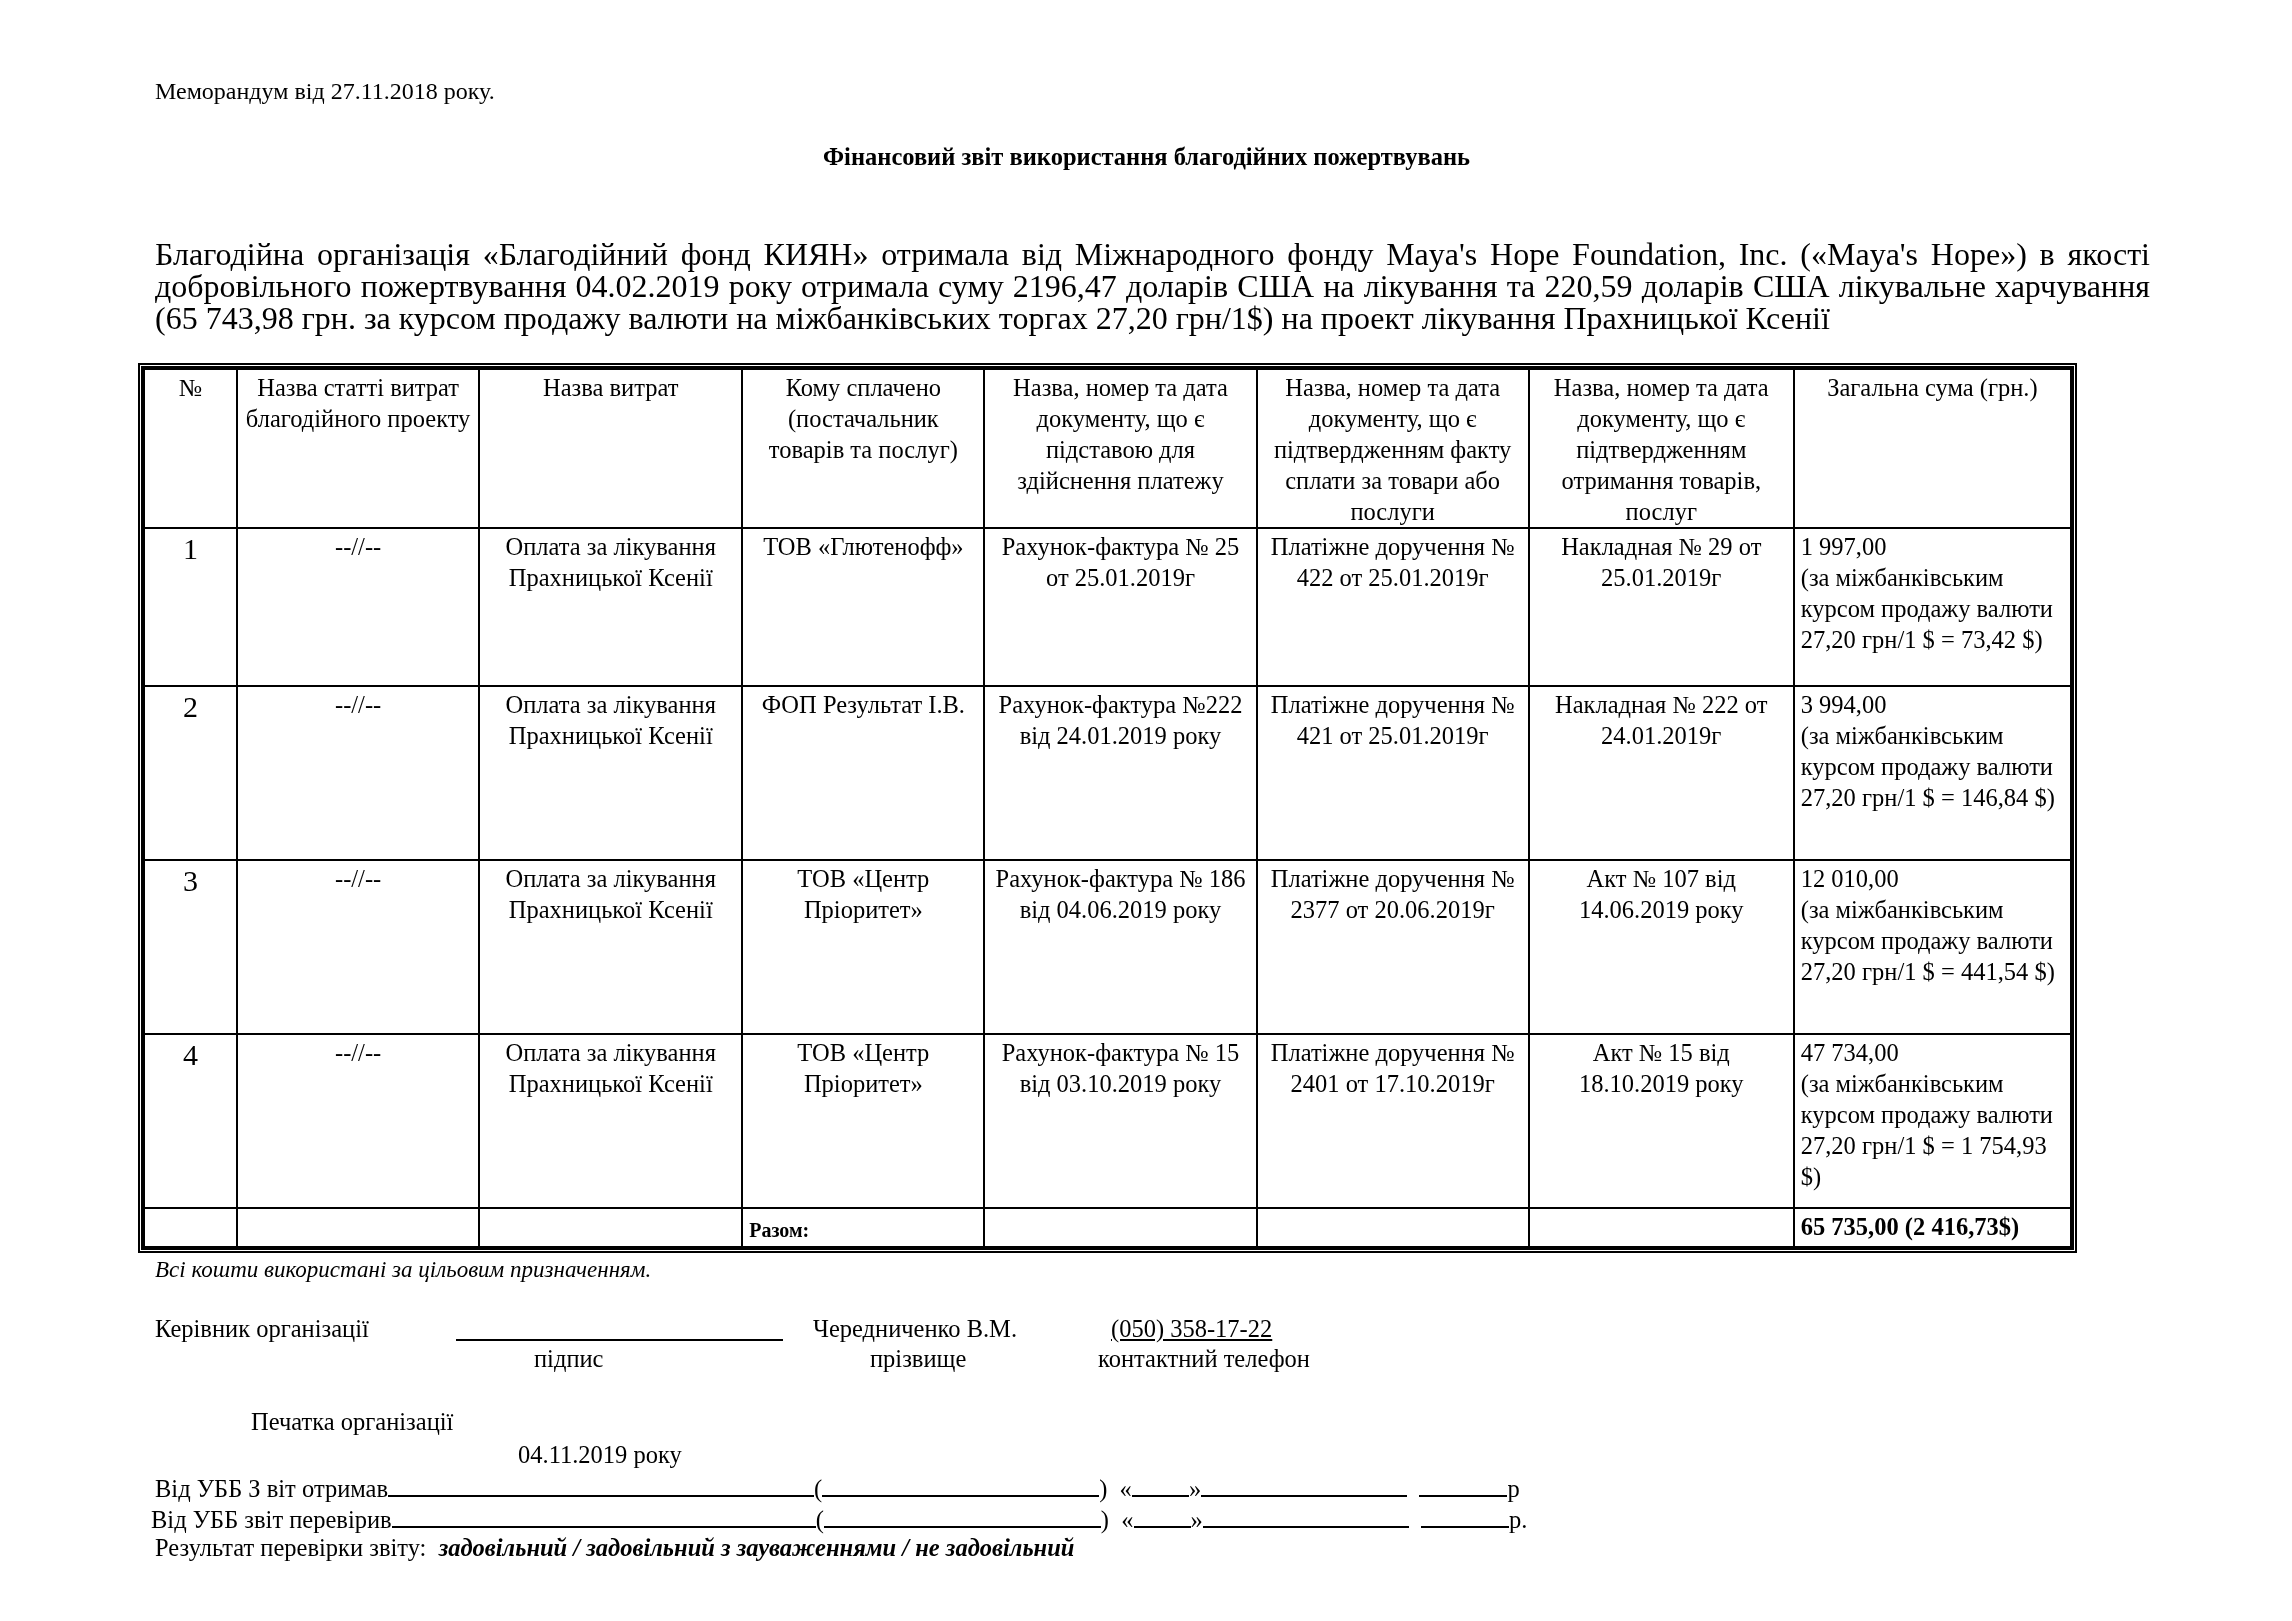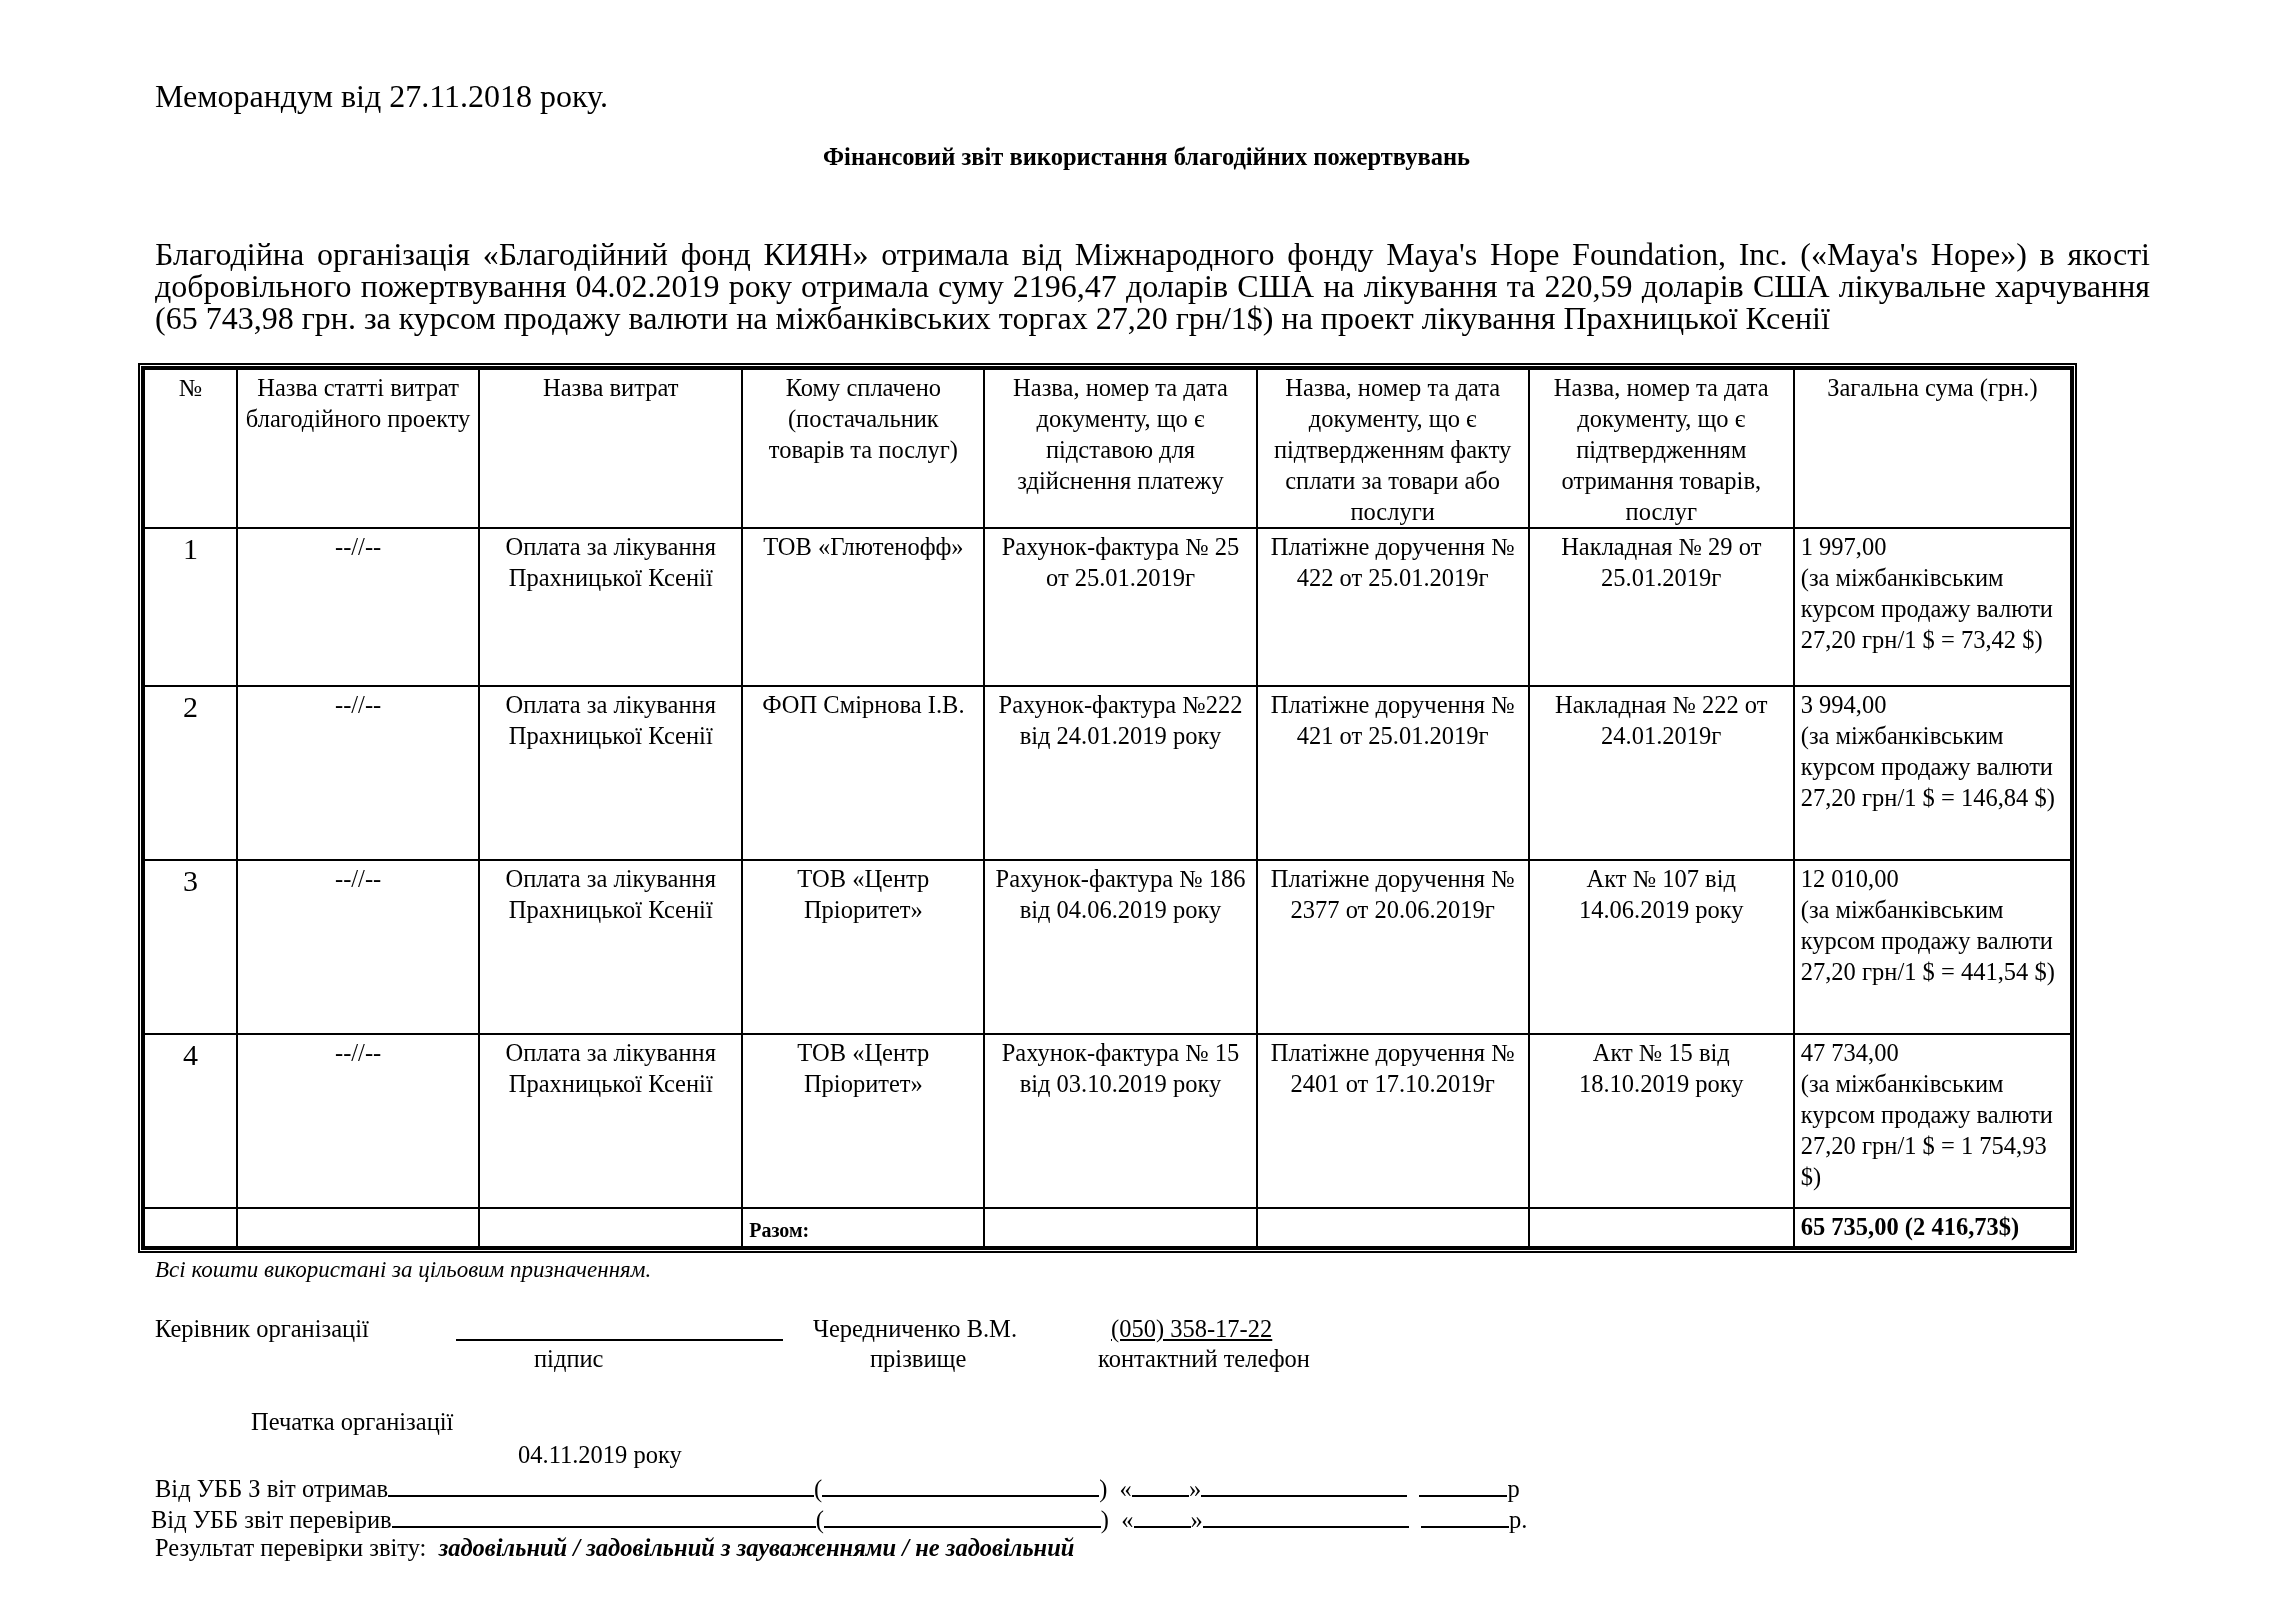--- a/index.html
+++ b/index.html
@@ -1,21 +1,21 @@
 <!DOCTYPE html>
 <html><head>
 <meta charset="utf-8">
 <style>
   html, body { margin: 0; padding: 0; background: #ffffff; }
   body {
     width: 2293px; height: 1621px; position: relative; overflow: hidden;
     font-family: "Liberation Serif", serif; color: #000; font-size: 24.5px;
   }
   .abs { position: absolute; white-space: nowrap; }
-  .memo { left: 155px; top: 78px; font-size: 32px; font-family: Liberation Serif, serif; }
+  .memo { left: 155px; top: 78px; font-size: 24px; font-family: Liberation Serif, serif; }
   .title { left: 0; width: 2293px; top: 143px; text-align: center; font-weight: bold; font-size: 24.5px; box-sizing: border-box; }
   .intro { left: 155px; top: 238px; width: 1995px; white-space: normal; text-align: justify; line-height: 32px; font-size: 32px; }
 
   .tbl-wrap {
     position: absolute; left: 138px; top: 363px; width: 1939px;
     border: 3.9px double #000; border-width: 5.9px; box-sizing: border-box;
   }
   table { border-collapse: collapse; width: 100%; table-layout: fixed; }
   td, th {
     border: 2.9px solid #000; vertical-align: top; text-align: center;
@@ -88,21 +88,21 @@
       <td>Накладная № 29 от 25.01.2019г</td>
       <td class="sum">
             <div>1 997,00</div>
             <div>(за міжбанківським курсом продажу валюти  27,20 грн/1 $ = 73,42 $)</div>
           </td>
     </tr>
     <tr class="data-row">
       <td class="num">2</td>
       <td>--//--</td>
       <td>Оплата за лікування Прахницької Ксенії</td>
-      <td>ФОП Смірнова І.В.</td>
+      <td>ФОП Результат І.В.</td>
       <td>Рахунок-фактура №222  від 24.01.2019 року</td>
       <td>Платіжне доручення № 421 от 25.01.2019г</td>
       <td>Накладная № 222 от 24.01.2019г</td>
       <td class="sum">
             <div>3 994,00</div>
             <div>(за міжбанківським курсом продажу валюти  27,20 грн/1 $ = 146,84 $)</div>
           </td>
     </tr>
     <tr class="data-row">
       <td class="num">3</td>

